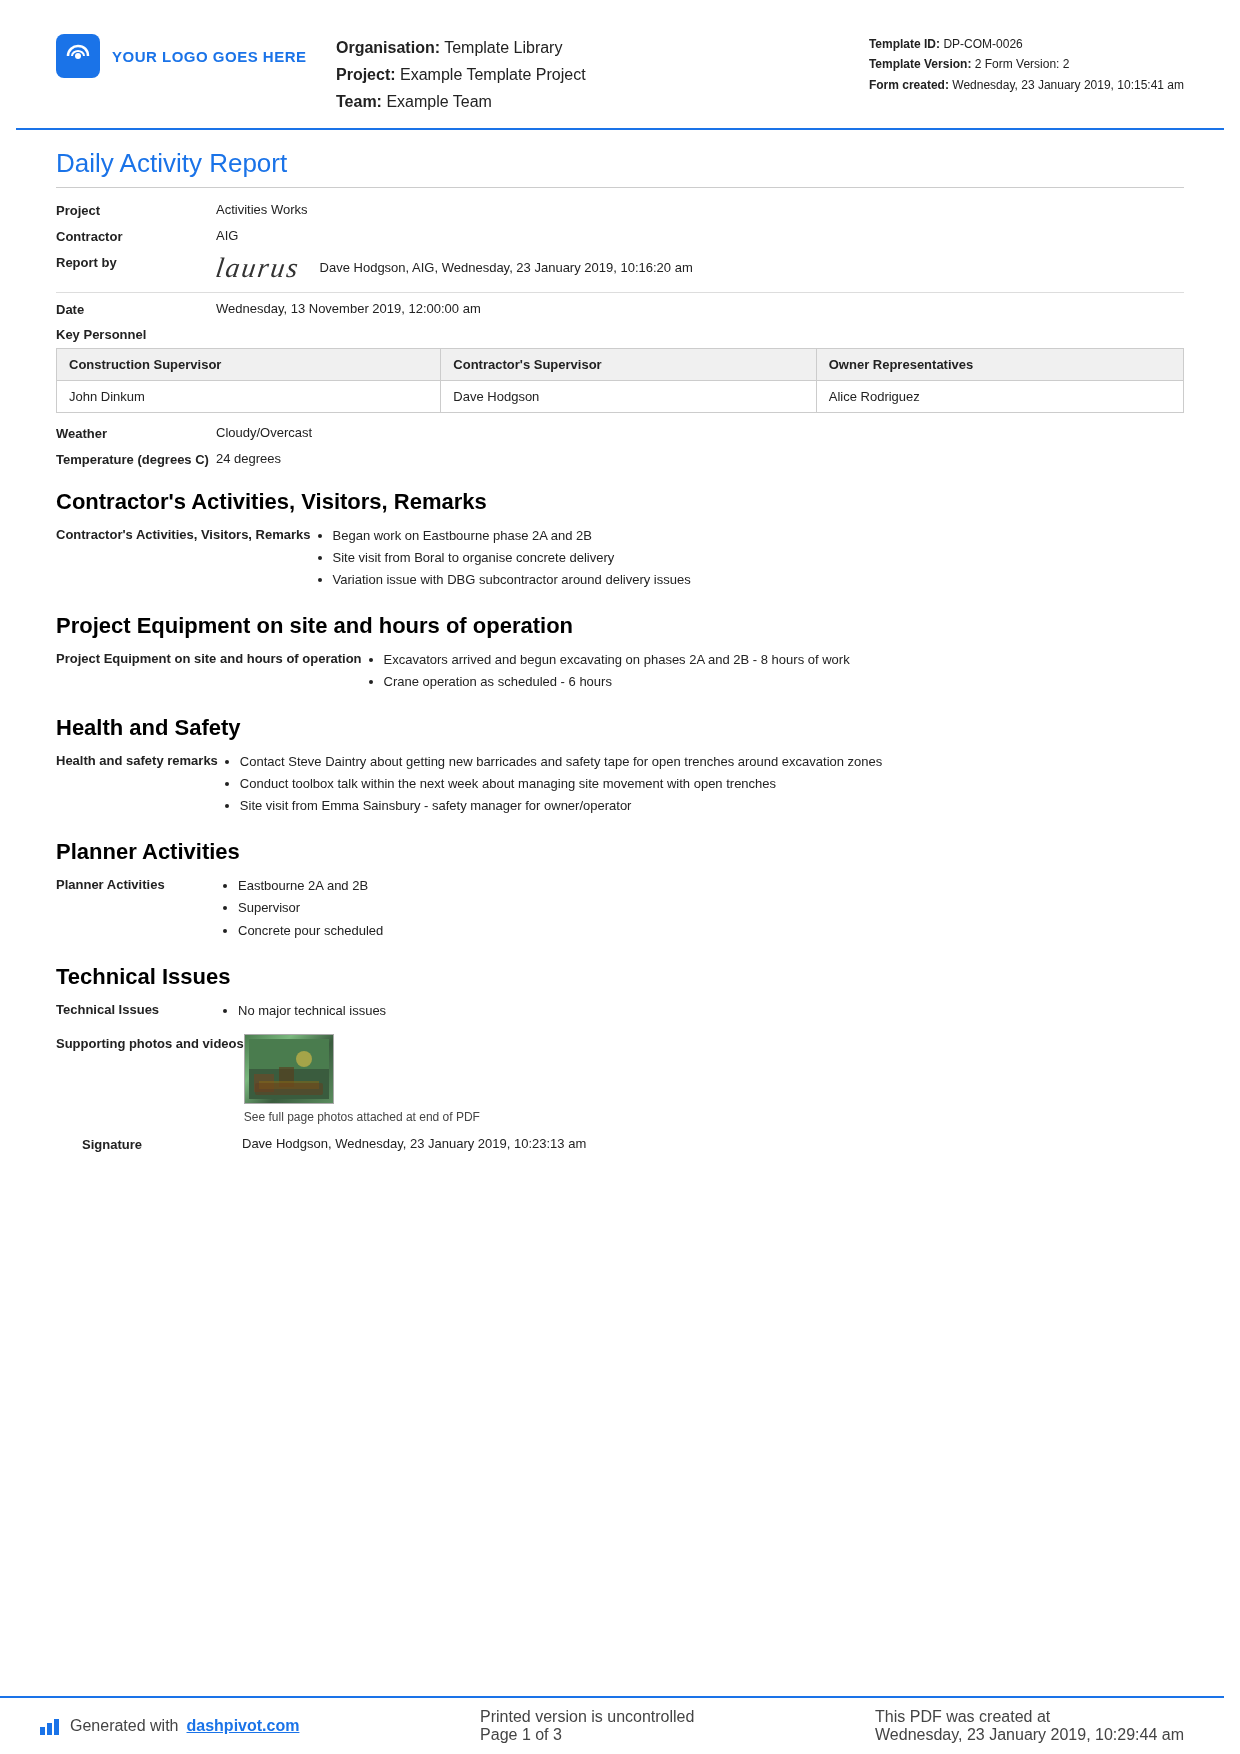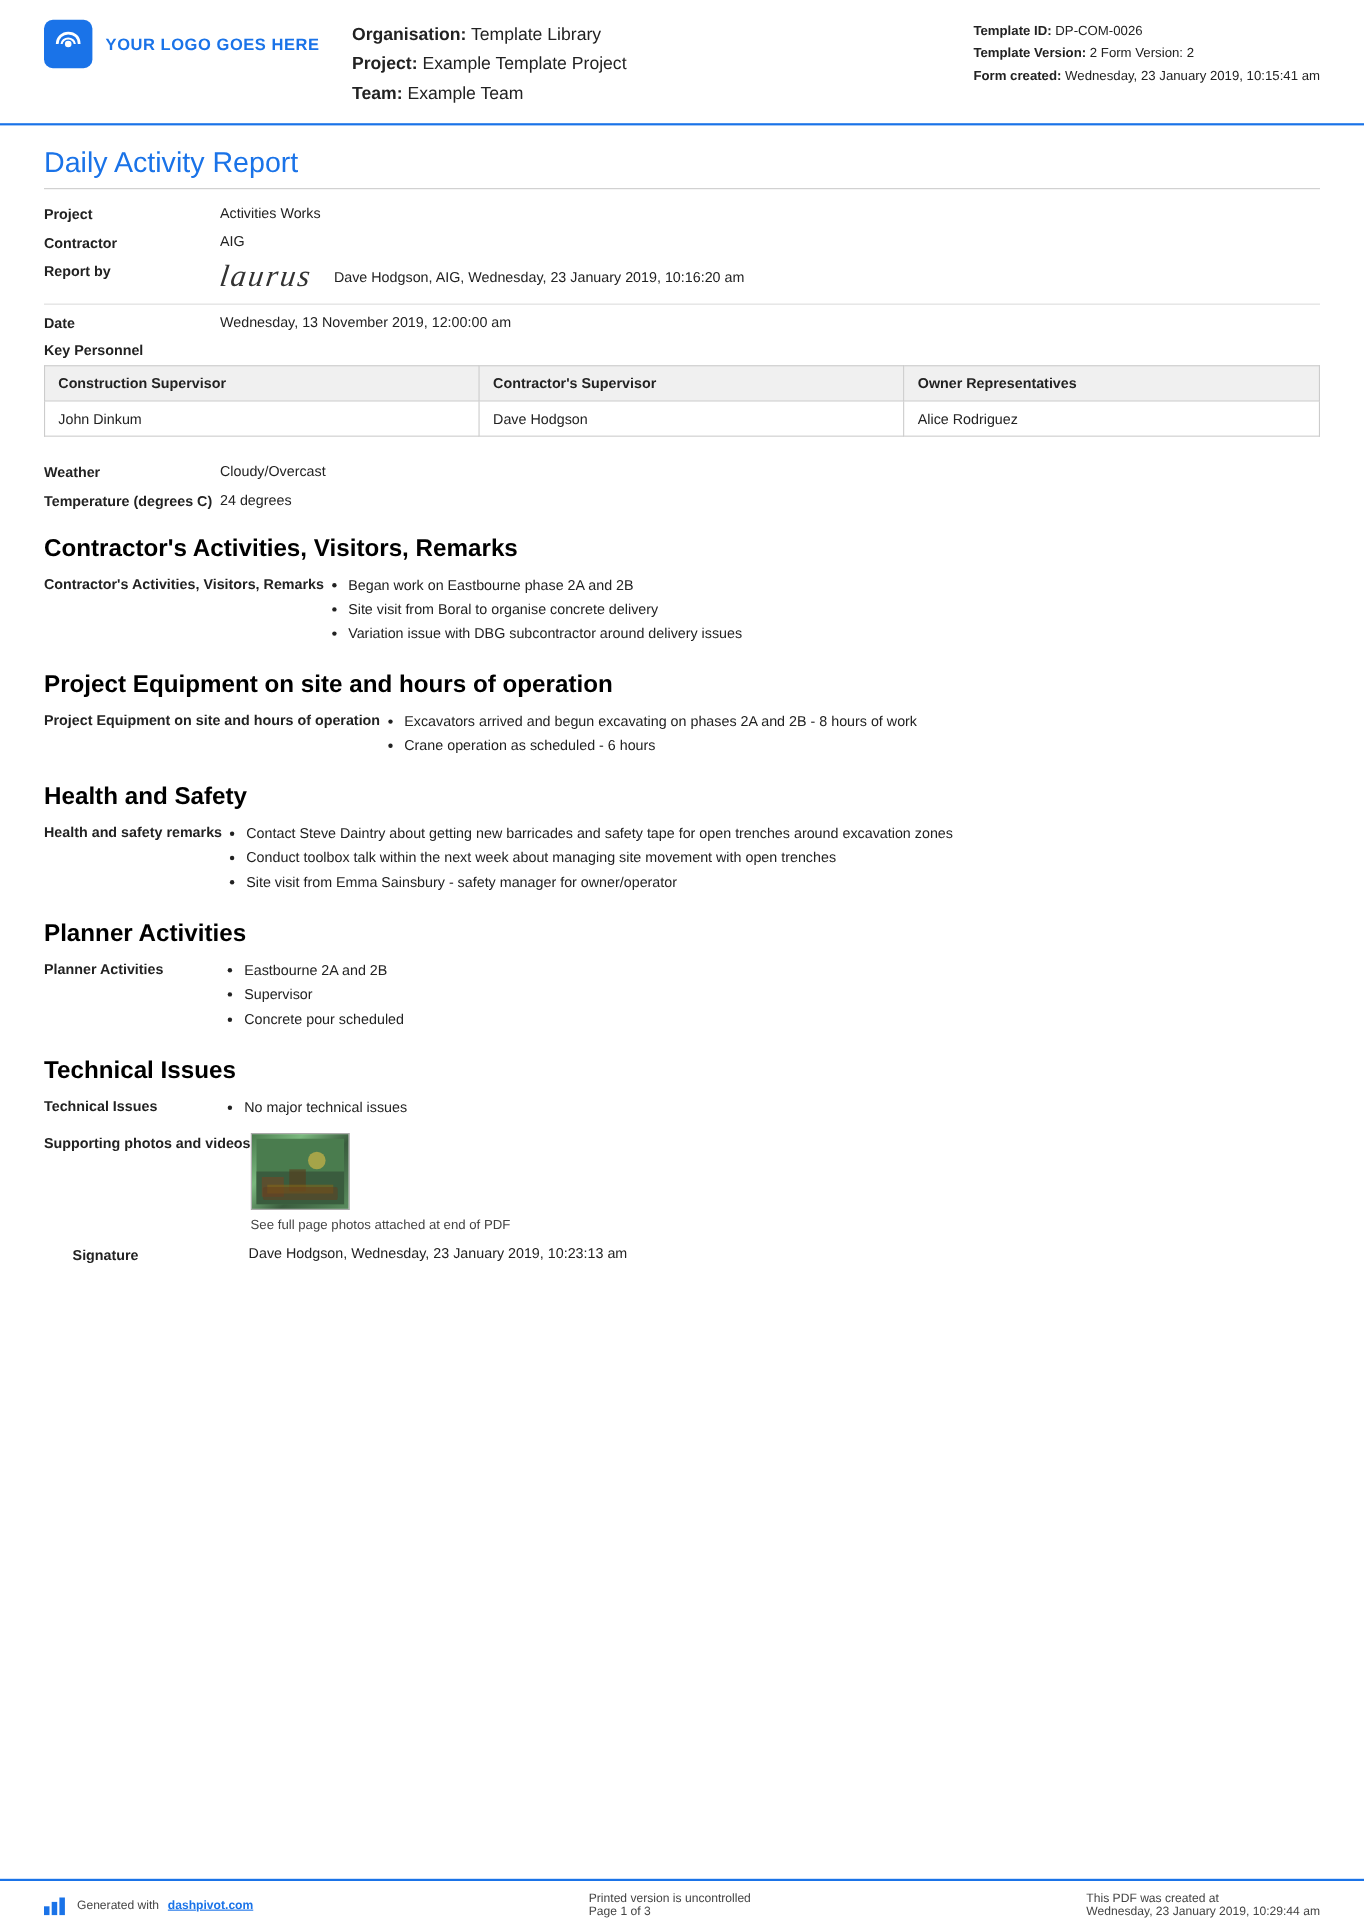--- a/index.html
+++ b/index.html
@@ -8,21 +8,21 @@
       font-size: 13px;
       color: #222;
       background: #fff;
       width: 1240px;
       min-height: 1754px;
       position: relative;
     }
     .page {
       width: 1240px;
       min-height: 1754px;
-      padding: 0;
+      padding: 16px;
       display: flex;
       flex-direction: column;
     }
     
     .header {
       display: flex;
       align-items: flex-start;
       padding: 18px 40px 12px 40px;
       border-bottom: 2px solid #1a73e8;
     }
@@ -118,21 +118,21 @@
     
     .section-label {
       font-weight: bold;
       font-size: 13px;
       margin-bottom: 6px;
       margin-top: 10px;
     }
     table.personnel-table {
       width: 100%;
       border-collapse: collapse;
-      margin-bottom: 24px;
+      margin-bottom: 12px;
       font-size: 13px;
     }
     table.personnel-table th {
       background: #f0f0f0;
       border: 1px solid #ccc;
       padding: 8px 12px;
       text-align: left;
       font-weight: bold;
     }
     table.personnel-table td {
@@ -191,27 +191,27 @@
     .photo-caption {
       font-size: 12px;
       color: #444;
       margin-top: 6px;
     }
     
     .footer {
       position: absolute;
       bottom: 0;
       left: 0;
-      right: 0;
+      right: 16px;
       border-top: 2px solid #1a73e8;
       padding: 10px 40px;
       display: flex;
       align-items: center;
       justify-content: space-between;
-      font-size: 11px;
+      font-size: 16px;
       color: #444;
       background: #fff;
     }
     .footer-left {
       display: flex;
       align-items: center;
       gap: 8px;
     }
     .footer-icon {
       width: 22px;

